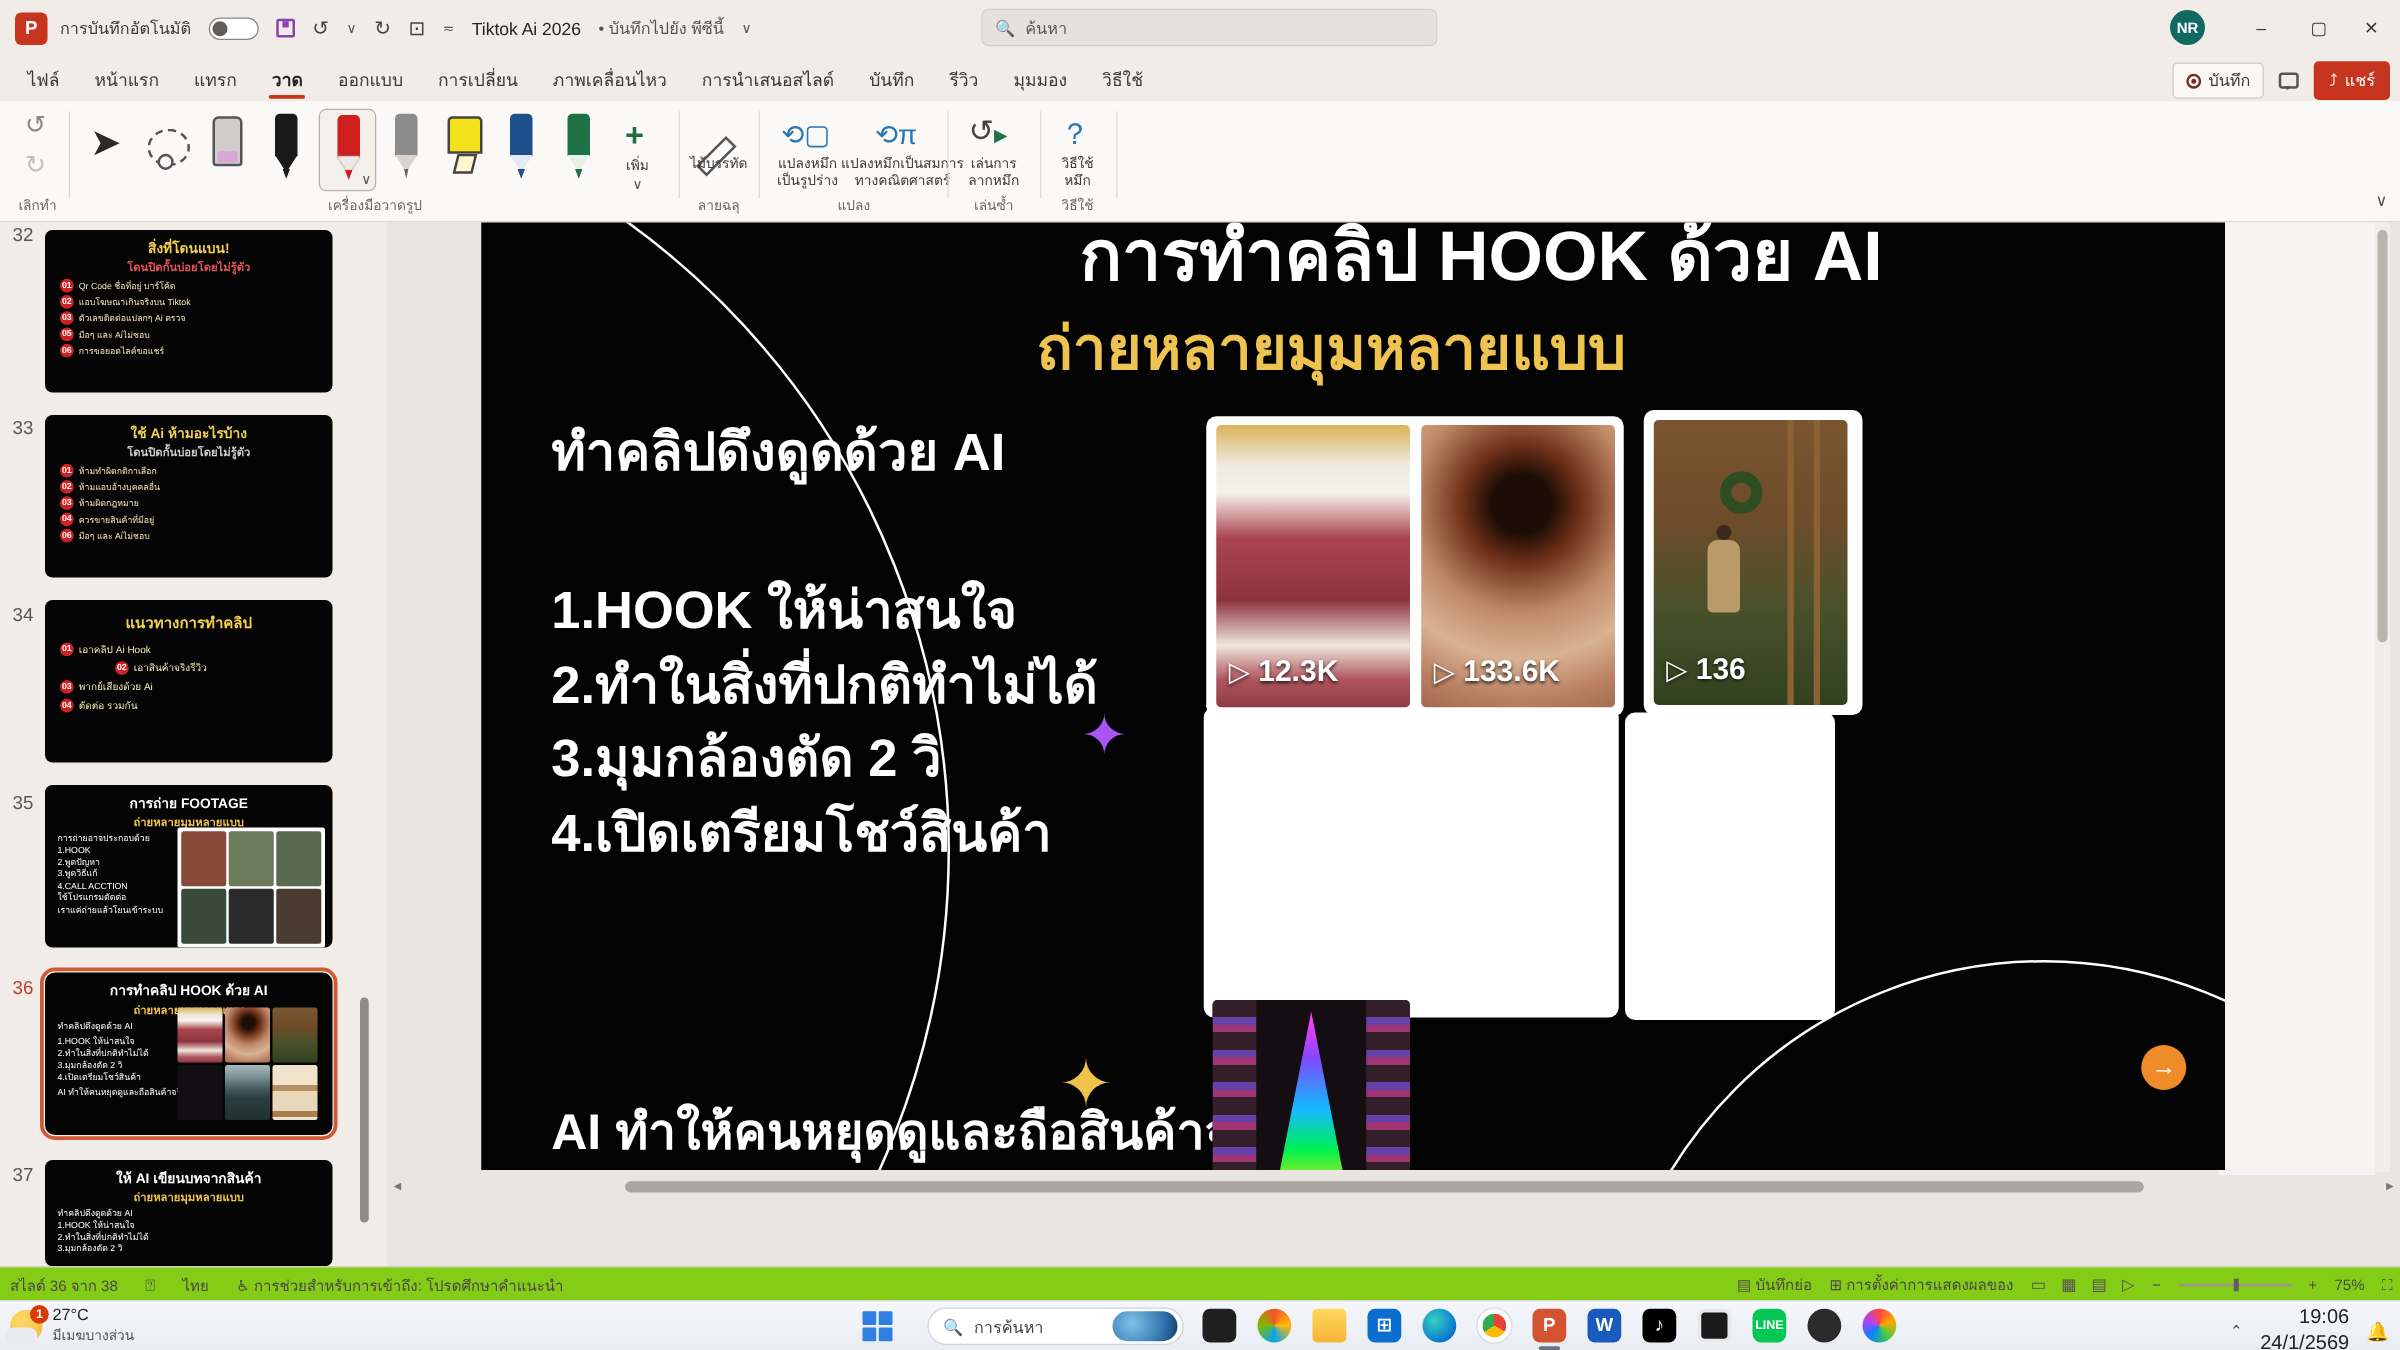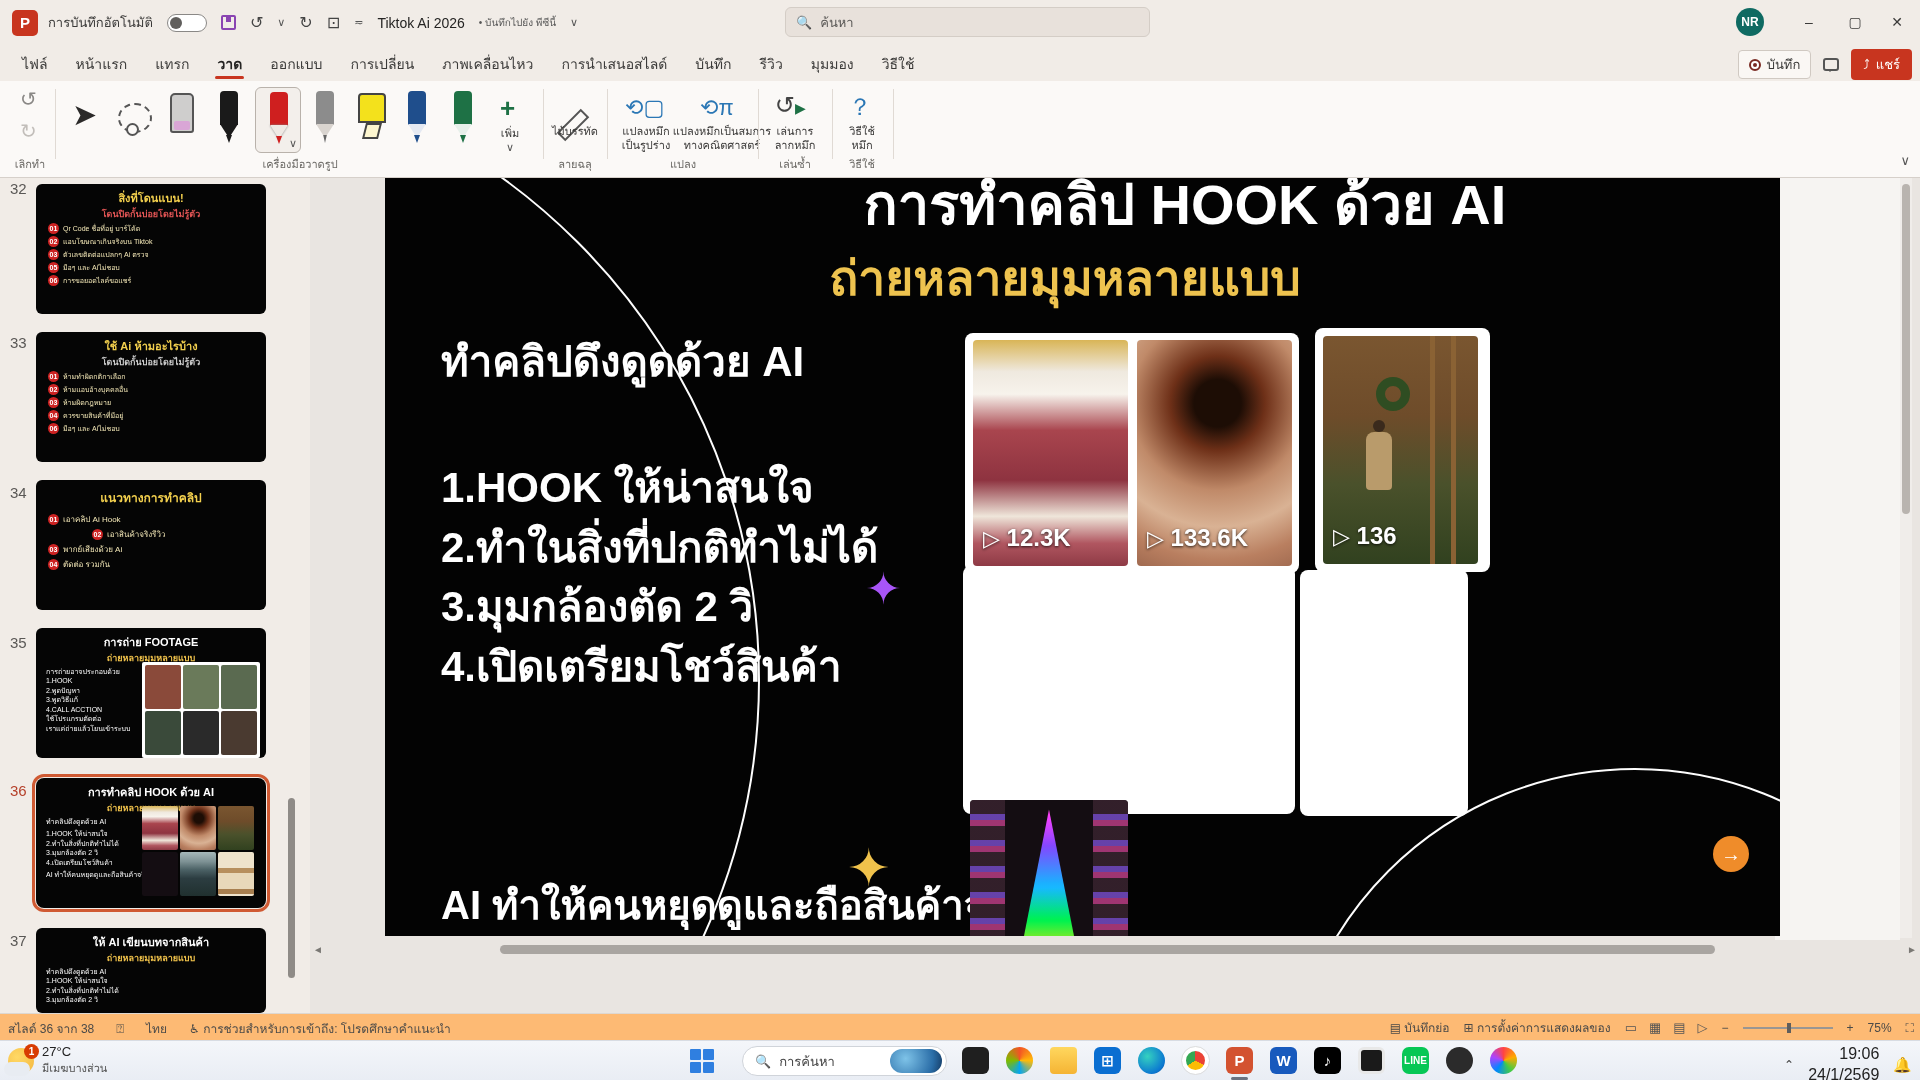--- a/index.html
+++ b/index.html
@@ -12,21 +12,21 @@
   #titlebar { position:absolute; left:0; top:0; width:1920px; height:45px; background:#f1ece7; }
   .ppt-logo { position:absolute; left:12px; top:10px; width:26px; height:26px; border-radius:5px;
     background:#c8351f; color:#fff; font-weight:bold; font-size:15px; text-align:center; line-height:26px; }
   .qat { position:absolute; top:0; height:45px; display:flex; align-items:center; gap:14px; color:#3b3a39; font-size:13px; }
   .toggle { width:40px; height:18px; border:1px solid #8a8886; border-radius:10px; background:#fff; position:relative; }
   .toggle .knob { position:absolute; left:2px; top:2px; width:12px; height:12px; border-radius:50%; background:#605e5c; }
   .save-ic { width:15px; height:15px; border:2px solid #8a44b2; border-radius:2px; position:relative; }
   .save-ic::after{ content:""; position:absolute; left:3px; top:0; width:5px; height:5px; background:#8a44b2; }
   .glyph { color:#444; font-size:16px; }
   .doc-title { font-size:14px; color:#252423; }
-  .doc-sub { font-size:10px; color:#555; }
+  .doc-sub { font-size:13px; color:#555; }
   #tb-search { position:absolute; left:785px; top:7px; width:365px; height:30px; background:#e8e1db;
     border:1px solid #d4cdc6; border-radius:6px; display:flex; align-items:center; padding:0 10px; gap:8px; color:#5a5856; font-size:13px; }
   .avatar { position:absolute; left:1736px; top:8px; width:28px; height:28px; border-radius:50%;
     background:#0f6a62; color:#fff; font-size:12px; font-weight:bold; text-align:center; line-height:28px; }
   .winbtn { position:absolute; top:0; width:46px; height:45px; text-align:center; line-height:45px; color:#3b3a39; font-size:14px; }
 
   
   #tabrow { position:absolute; left:0; top:45px; width:1920px; height:36px; background:#f1ece7; }
   .tab { float:left; padding:8px 14px 6px; font-size:14px; color:#3b3a39; position:relative; }
   .tab.active { font-weight:bold; color:#252423; }
@@ -119,21 +119,21 @@
   .art-shelves { background:repeating-linear-gradient(180deg,#efe3cc 0 16px,#b78f5e 16px 21px,#e8d8ba 21px 37px,#a87f50 37px 42px); position:relative; }
 
   
   #hscroll { position:absolute; left:310px; top:942px; width:1610px; height:16px; }
   #hscroll .arrow { position:absolute; top:0; width:16px; height:16px; color:#7a7874; font-size:10px; text-align:center; line-height:16px; }
   #hscroll .thumbbar { position:absolute; left:190px; top:3px; width:1215px; height:9px; background:#a9a5a1; border-radius:5px; }
   #vscroll { position:absolute; left:1900px; top:178px; width:12px; height:760px; background:#f0edea; }
   #vscroll .vthumb { position:absolute; left:2px; top:6px; width:8px; height:330px; background:#b9b4af; border-radius:4px; }
   #notes { position:absolute; left:310px; top:958px; width:1610px; height:55px; background:#fbf9f7; border-top:1px solid #ddd7d1; }
   #notes .ph { position:absolute; left:14px; top:18px; color:#7a7874; font-size:14px; }
-  #statusbar { position:absolute; left:0; top:1013px; width:1920px; height:27px; background:#fdba74; border-top:1px solid #ddd7d1;
+  #statusbar { position:absolute; left:0; top:1013px; width:1920px; height:27px; background:#84cc16; border-top:1px solid #ddd7d1;
     font-size:12px; color:#4b4a48; }
   #statusbar .left { position:absolute; left:8px; top:5px; display:flex; gap:22px; align-items:center; }
   #statusbar .right { position:absolute; right:6px; top:4px; display:flex; gap:14px; align-items:center; }
   .viewicons { display:flex; gap:12px; font-size:13px; color:#555; }
   .zoomslider { width:90px; height:2px; background:#9a9692; position:relative; }
   .zoomslider .zk { position:absolute; left:44px; top:-4px; width:4px; height:10px; background:#605e5c; }
 
   
   #taskbar { position:absolute; left:0; top:1040px; width:1920px; height:40px;
     background:linear-gradient(180deg,#f4f6fa,#e9edf4); border-top:1px solid #d8dce3; }

